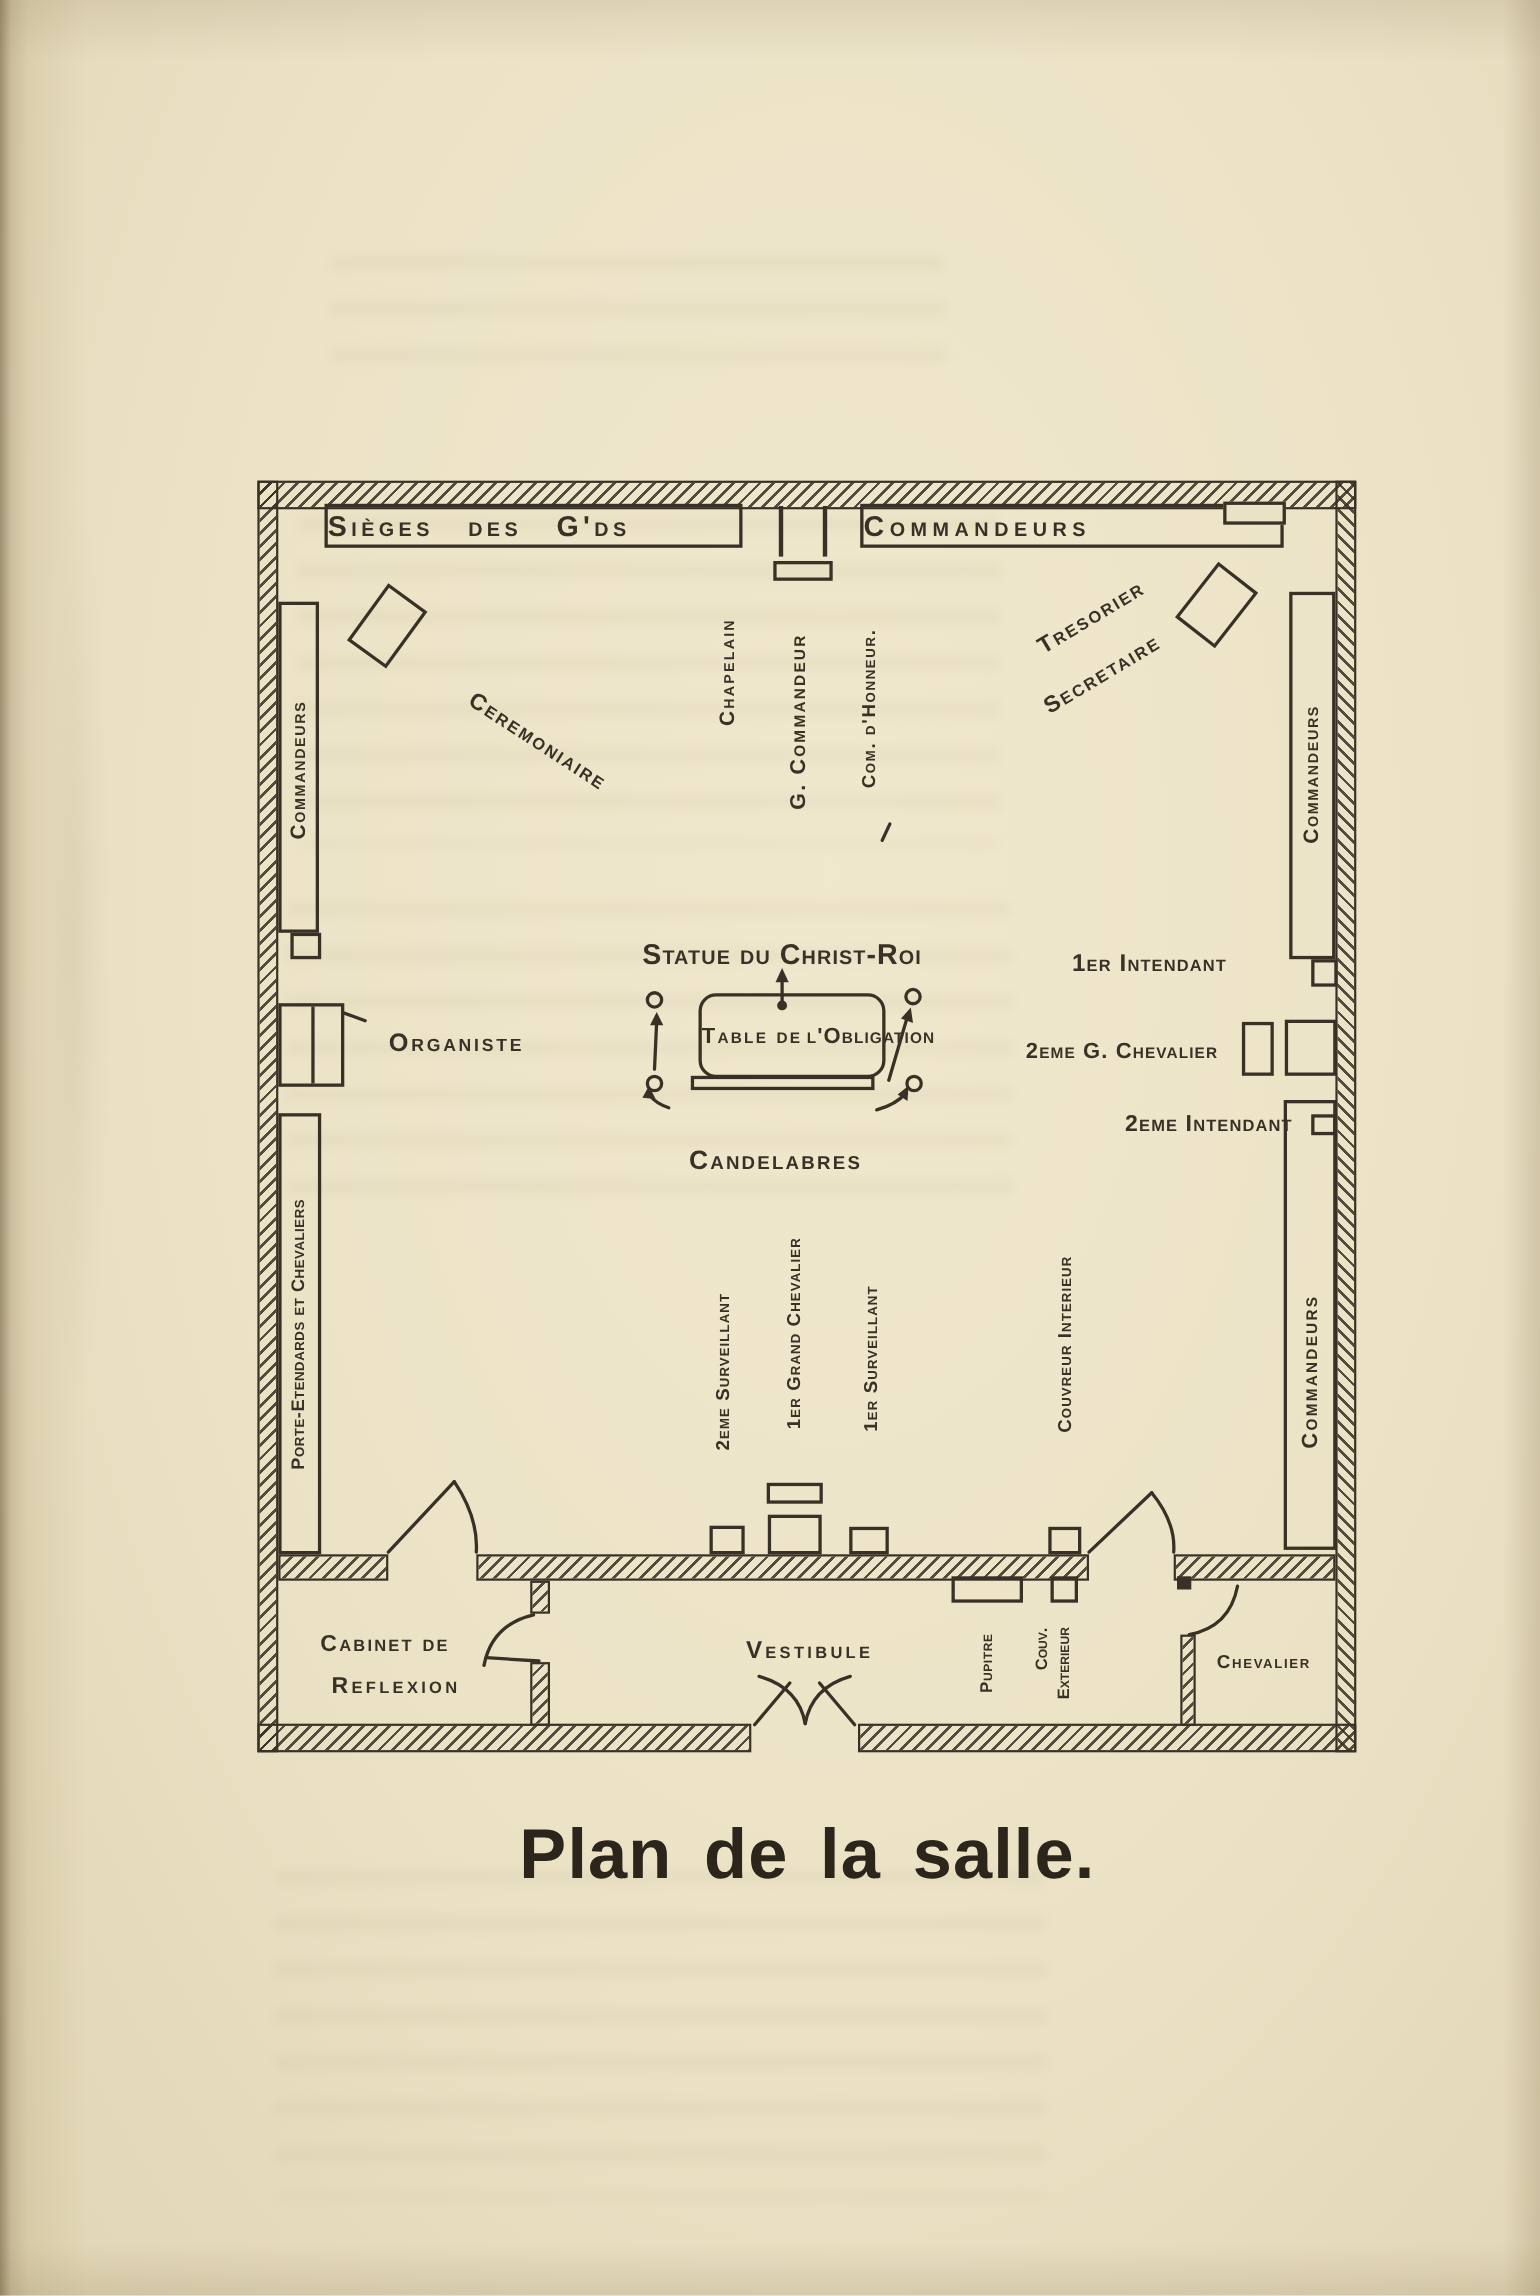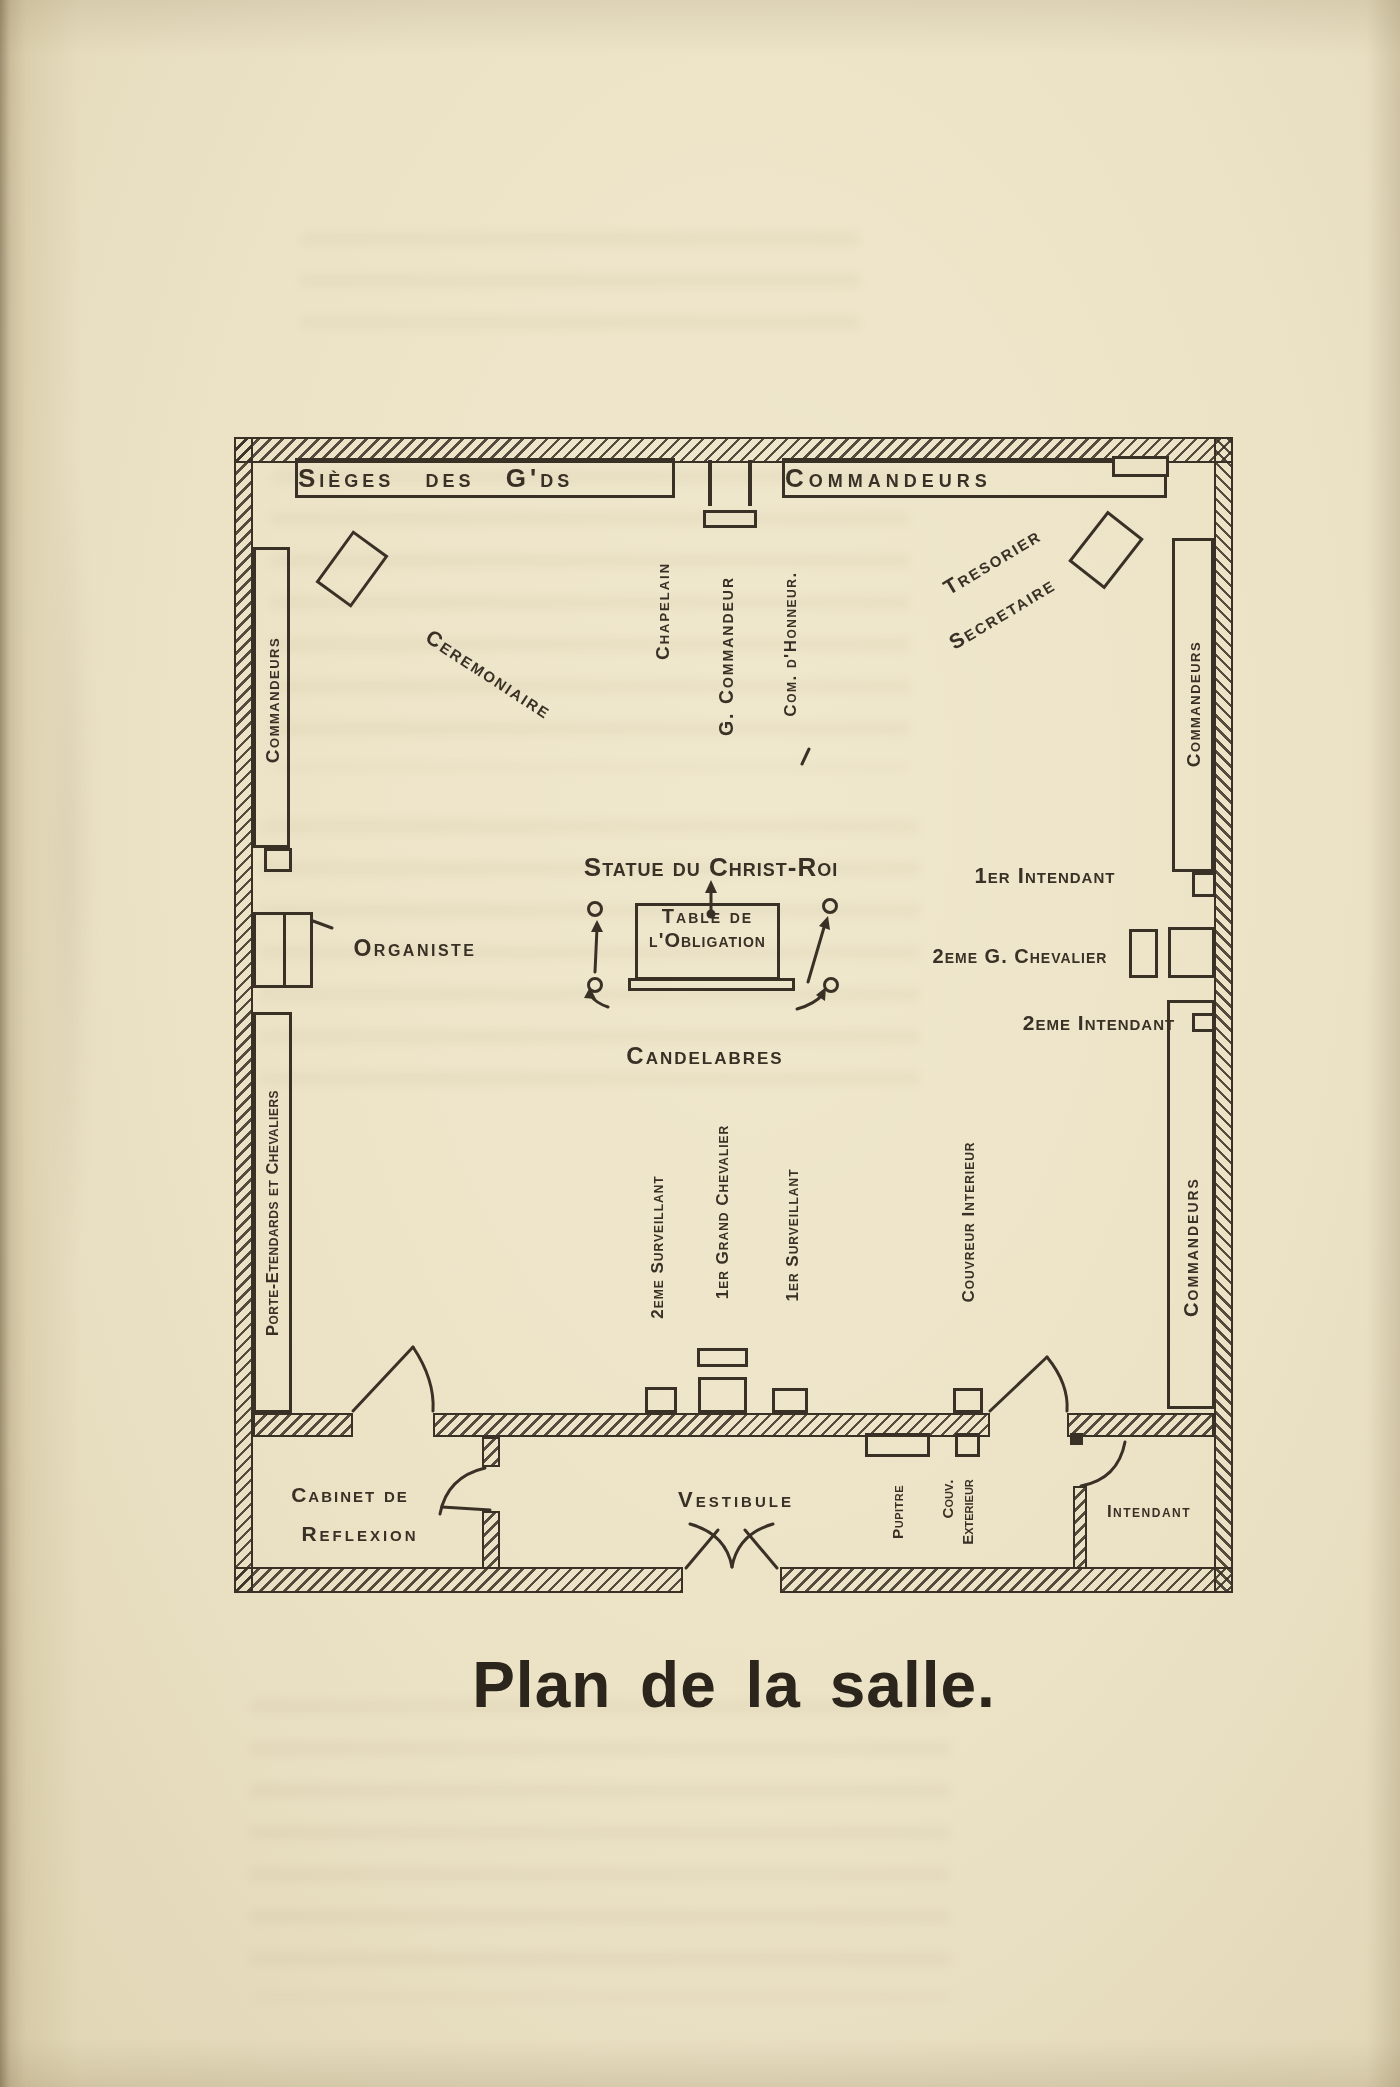--- a/index.html
+++ b/index.html
@@ -96,21 +96,21 @@
     <div class="box" style="left:19px;top:575px;width:39px;height:401px;"></div>
 
     <div class="box" style="left:849px;top:81px;width:46px;height:64px;transform:rotate(38deg);"></div>
     <div class="box" style="left:938px;top:101px;width:42px;height:334px;"></div>
     <div class="box" style="left:958px;top:435px;width:24px;height:25px;"></div>
     <div class="box" style="left:934px;top:490px;width:47px;height:51px;"></div>
     <div class="box" style="left:895px;top:492px;width:29px;height:49px;"></div>
     <div class="box" style="left:933px;top:563px;width:48px;height:409px;"></div>
     <div class="box" style="left:958px;top:576px;width:23px;height:19px;"></div>
 
-    <div class="box flexc" style="left:401px;top:466px;width:145px;height:77px;flex-direction:column;gap:4px;">
+    <div class="box flexc" style="left:401px;top:466px;width:170px;height:77px;flex-direction:row;gap:4px;border-radius:16px;">
       <span class="boxlbl" style="font-size:20px;letter-spacing:2px;">Table de</span>
       <span class="boxlbl" style="font-size:20px;letter-spacing:1px;">l'Obligation</span>
     </div>
     <div class="box" style="left:394px;top:541px;width:167px;height:13px;"></div>
     <div class="ring" style="left:353px;top:464px;"></div>
     <div class="ring" style="left:353px;top:540px;"></div>
     <div class="ring" style="left:588px;top:461px;"></div>
     <div class="ring" style="left:589px;top:540px;"></div>
 
     <div class="box" style="left:411px;top:950px;width:32px;height:26px;"></div>
@@ -195,17 +195,17 @@
     <span class="lbl vert" style="left:558px;top:798px;font-size:17px;letter-spacing:1px;">1er Surveillant</span>
     <span class="lbl vert" style="left:734px;top:785px;font-size:17px;letter-spacing:1px;">Couvreur Interieur</span>
     <span class="lbl vert" style="left:957px;top:810px;font-size:20px;letter-spacing:2px;">Commandeurs</span>
 
     <span class="lbl center" style="left:116px;top:1057px;font-size:21px;letter-spacing:2px;">Cabinet de</span>
     <span class="lbl center" style="left:126px;top:1096px;font-size:21px;letter-spacing:3px;">Reflexion</span>
     <span class="lbl center" style="left:486px;top:1063px;font-size:22px;letter-spacing:3px;margin-left:16px;">Vestibule</span>
     <span class="lbl vert" style="left:664px;top:1075px;font-size:15.5px;letter-spacing:.5px;">Pupitre</span>
     <span class="lbl vert" style="left:713px;top:1062px;font-size:15px;">Couv.</span>
     <span class="lbl vert" style="left:733px;top:1075px;font-size:15px;">Exterieur</span>
-    <span class="lbl center" style="left:915px;top:1074px;font-size:17px;letter-spacing:1.5px;">Intendant</span>
+    <span class="lbl center" style="left:915px;top:1074px;font-size:17px;letter-spacing:1.5px;">Chevalier</span>
   </div>
 
   <div class="caption">Plan de la salle.</div>
 </div>
 
 </body></html>

